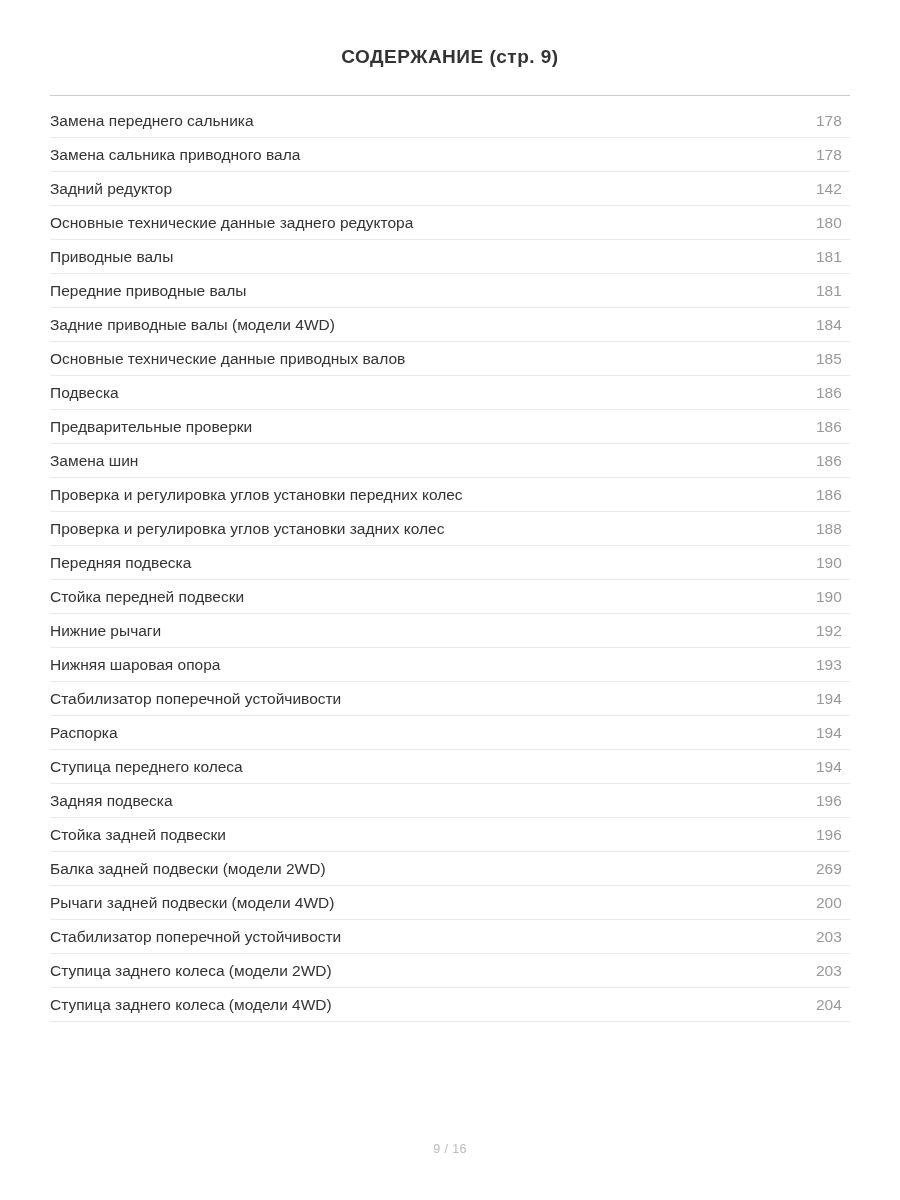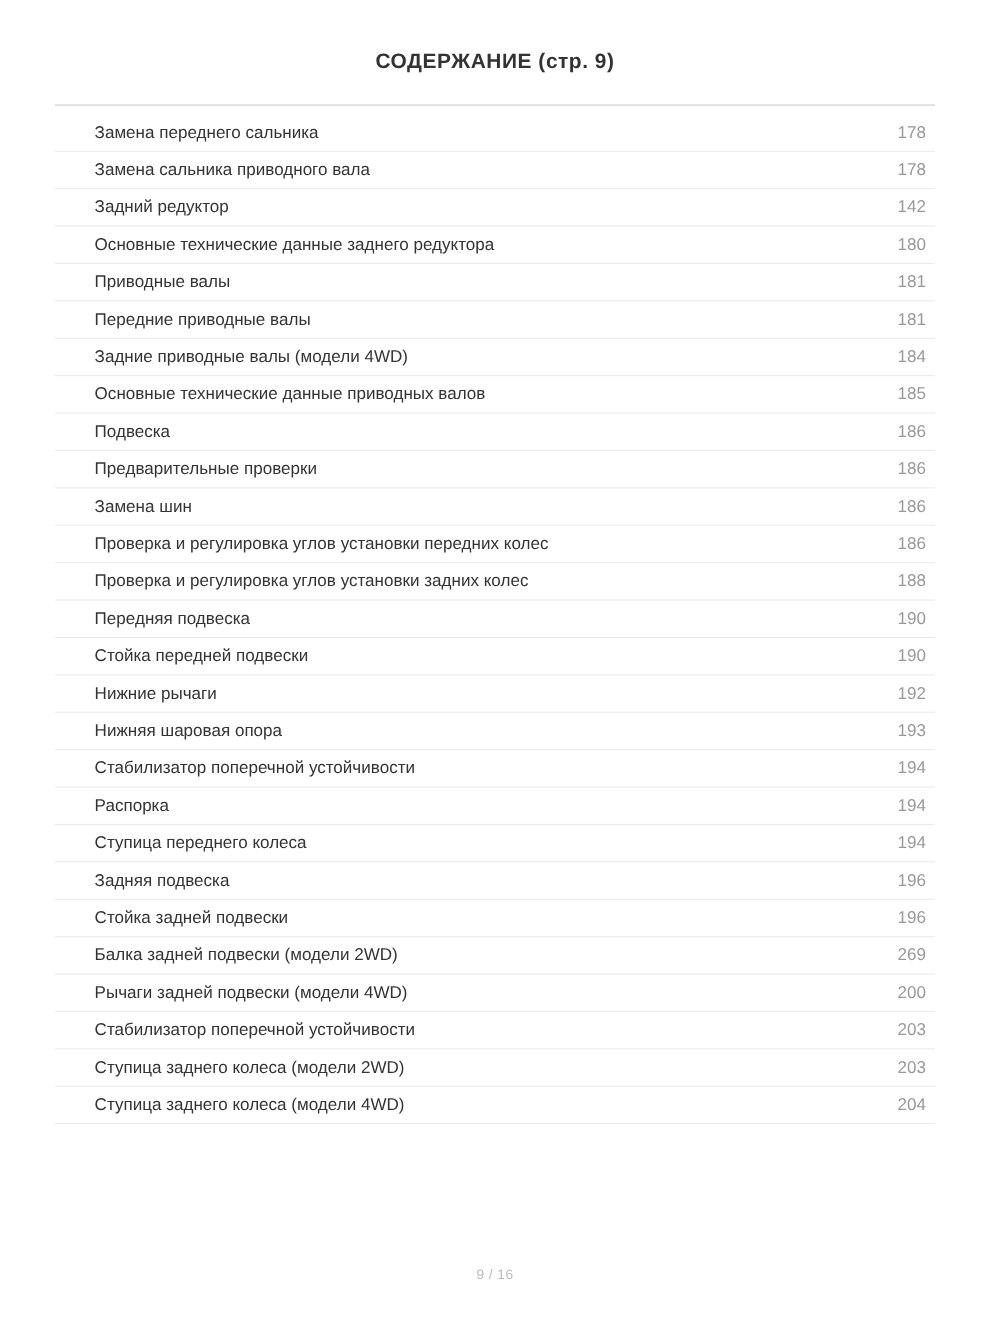--- a/index.html
+++ b/index.html
@@ -53,35 +53,34 @@
     border-bottom: 1px solid #eaeaea;
   }
   .toc-row .entry-title {
     font-size: 15.5px;
     color: #333333;
     line-height: 33px;
     white-space: nowrap;
     overflow: hidden;
     text-overflow: ellipsis;
     padding-right: 20px;
-    margin-left: 36px;
   }
   .toc-row .entry-page {
     font-size: 15.5px;
     color: #999999;
     line-height: 33px;
     flex: 0 0 auto;
     text-align: left;
     min-width: 34px;
   }
   .footer {
     position: absolute;
     left: 0;
     right: 0;
-    bottom: 34px;
+    bottom: 44px;
     text-align: center;
     font-size: 12.5px;
     color: #bbbbbb;
     letter-spacing: 0.4px;
   }
 </style>
 </head>
 <body>
 
 <div class="page">

